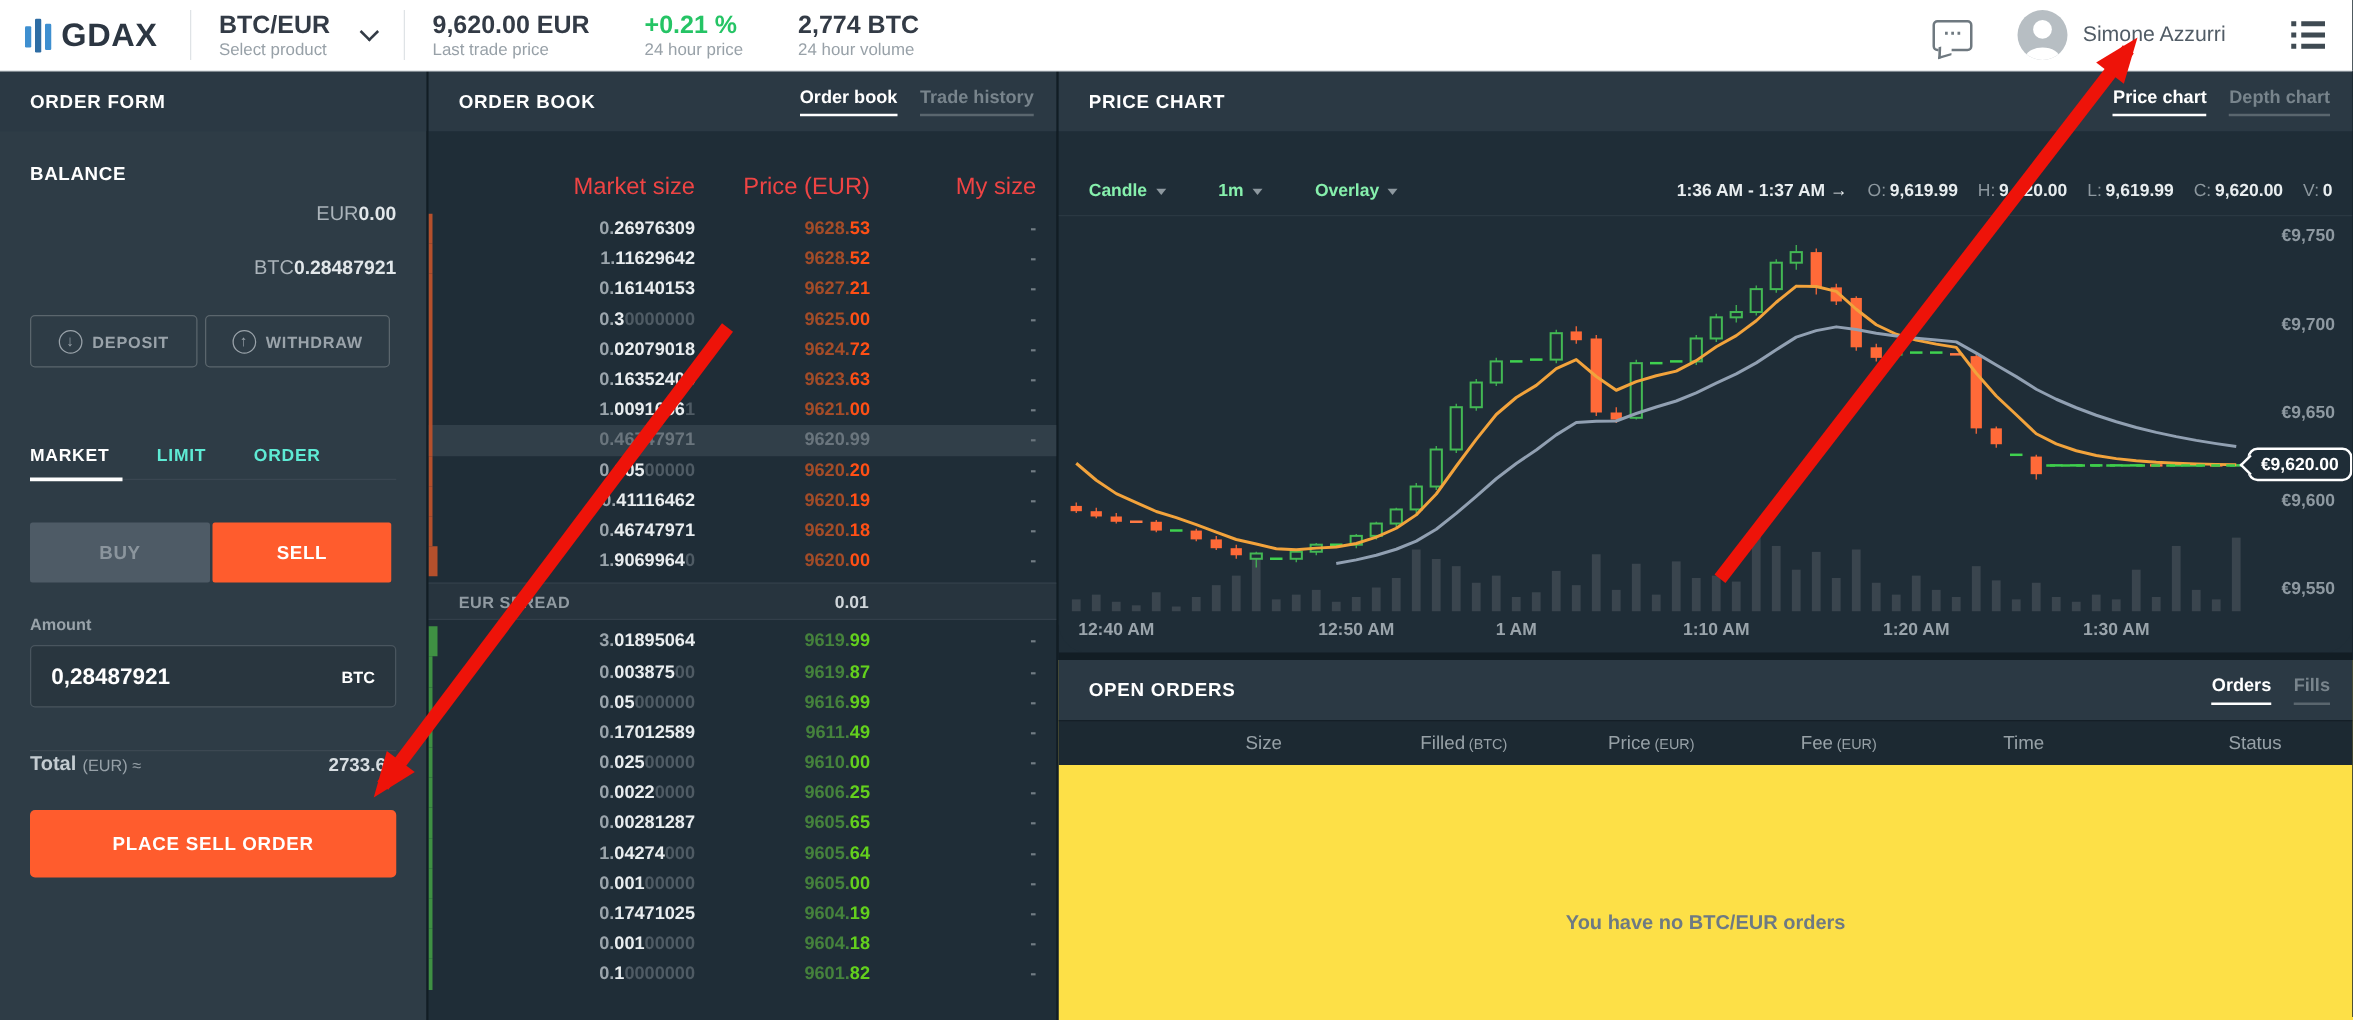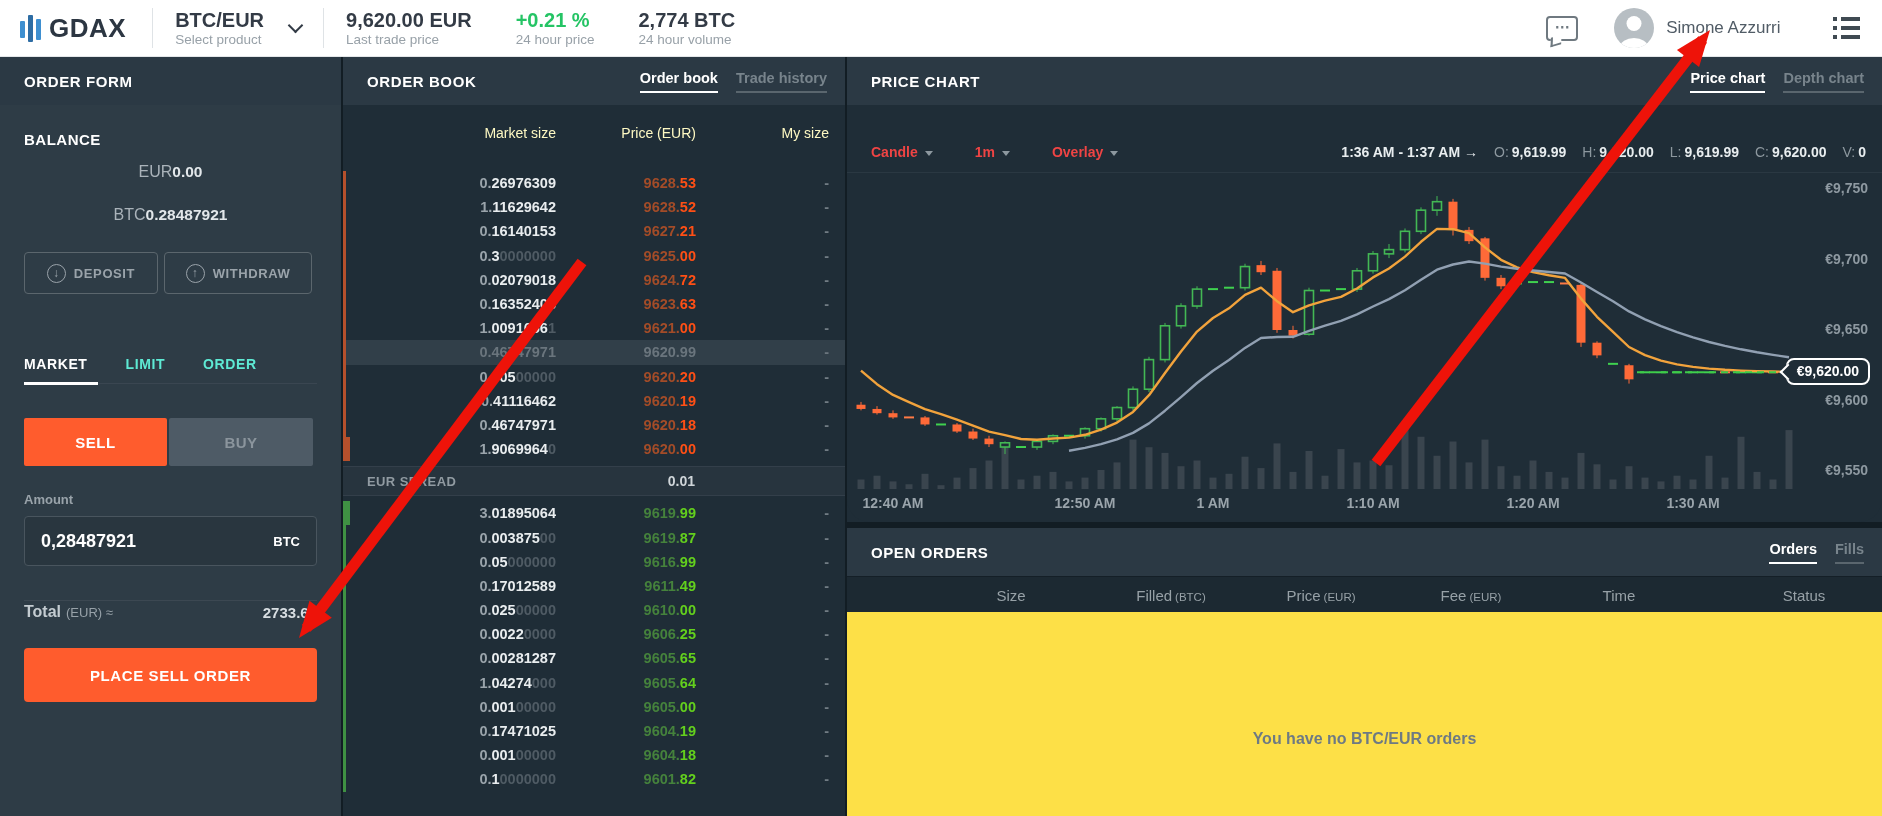--- a/index.html
+++ b/index.html
@@ -50,21 +50,21 @@
   .panel-title { font-size:15px; font-weight:700; color:#ffffff; letter-spacing:.6px; }
   .ph-tabs { margin-left:auto; display:flex; gap:18px; }
   .ph-tab { font-size:14.5px; font-weight:700; color:#78848c; padding-bottom:5px;
             border-bottom:2px solid #5a666e; cursor:pointer; }
   .ph-tab.active { color:#fff; border-bottom-color:#fff; }
 
   
   .order-form { width:343px; background:#2e3c46; border-right:2px solid #121d24; }
   .of-body { padding:0 24px; }
   .balance-title { padding-top:26px; font-size:15px; font-weight:700; color:#fff; letter-spacing:.5px; }
-  .bal-row { display:flex; justify-content:center; align-items:center; height:39px; margin-top:4px; }
+  .bal-row { display:flex; justify-content:flex-end; align-items:center; height:39px; margin-top:4px; }
   .bal-cur { font-size:16px; color:#aab3ba; }
   .bal-amt { font-size:15.5px; font-weight:700; color:#e2e7ea; }
   .dw-row { display:flex; gap:6px; margin-top:18px; }
   .dw-btn { display:flex; align-items:center; justify-content:center; gap:8px; height:42px;
             border:1px solid #5b666d; border-radius:4px; background:transparent;
             font-size:13px; font-weight:700; color:#9aa3aa; letter-spacing:.6px; cursor:pointer; }
   .dw-btn.dep { width:134px; } .dw-btn.wd { width:148px; }
   .dw-ic { display:inline-flex; align-items:center; justify-content:center; width:19px; height:19px;
            border:1.5px solid #9aa3aa; border-radius:50%; font-size:12px; line-height:1; }
   .of-tabs { display:flex; gap:38px; margin-top:62px; position:relative; padding-bottom:12px; }
@@ -89,22 +89,22 @@
   .total-lbl { font-size:16px; font-weight:700; color:#c4ccd1; }
   .total-unit { font-size:13px; color:#97a1a8; margin-left:5px; }
   .total-val { margin-left:auto; font-size:15px; font-weight:700; color:#d8dee2; }
   .place-btn { margin-top:27px; width:100%; height:54px; background:#ff5c2d; border:none;
                border-radius:4px; color:#fff; font-size:15px; font-weight:700; letter-spacing:.6px;
                cursor:pointer; }
 
   
   .order-book { width:504px; background:#1f2d37; border-right:2px solid #121d24;
                 display:flex; flex-direction:column; }
-  .ob-colhead { display:flex; align-items:center; height:66px; padding-bottom:10px;
-                font-size:14px; color:#fef9c3; }
+  .ob-colhead { display:flex; align-items:flex-end; height:66px; padding-bottom:10px;
+                font-size:19px; color:#ef4444; }
   .ob-colhead .c-size, .ob-colhead .c-price, .ob-colhead .c-my { font-weight:400; }
   .c-size { width:205px; text-align:right; }
   .c-price { width:140px; text-align:right; }
   .c-my { flex:1; text-align:right; padding-right:16px; }
   .strip { width:8px; align-self:stretch; position:relative; }
   .ob-rows { }
   .ob-row { display:flex; align-items:center; height:24.2px; font-size:14.5px; font-weight:700;
             cursor:pointer; }
   .ob-row .strip::before { content:""; position:absolute; left:0; top:0; bottom:0; width:3px; }
   .ob-row.ask .strip::before { background:#b5502c; }
@@ -121,34 +121,34 @@
                 background:#27343e; border-top:1px solid #333f4a; border-bottom:1px solid #333f4a; }
   .spread-lbl { margin-left:24px; font-size:13px; font-weight:700; color:#919ba2; letter-spacing:.4px; }
   .spread-val { width:329px; margin-left:auto; text-align:right; margin-right:150px;
                 font-size:14px; font-weight:700; color:#cfd5d9; width:auto; }
 
   
   .right-col { flex:1; display:flex; flex-direction:column; }
   .price-chart { background:#1f2d37;border-radius:23px; }
   .chart-toolbar { display:flex; align-items:flex-end; height:67px; padding:0 12px 12px 24px; }
   .dd { display:flex; align-items:center; gap:7px; margin-right:42px; cursor:pointer; }
-  .dd-label { font-size:14px; font-weight:700; color:#ef4444; }
+  .dd-label { font-size:14px; font-weight:700; color:#86efac; }
   .caret { width:0; height:0; border-left:4.5px solid transparent; border-right:4.5px solid transparent;
            border-top:5.5px solid #8d989f; margin-top:2px; }
   .ohlc-group { margin-left:auto; display:flex; align-items:baseline; gap:16px; padding-right:4px; }
   .range-txt { font-size:14px; font-weight:700; color:#e8edef; }
   .ohlc-item { font-size:14px; }
   .ohlc-k { color:#8d989f; font-weight:400; }
   .ohlc-v { color:#e8edef; font-weight:700; margin-left:3px; }
   .chart-body { position:relative; width:100%; height:350px; border-top:1px solid #2a3842;
                 overflow:hidden; }
   .chart-body svg { position:absolute; left:0; top:0; }
   .y-lab { position:absolute; right:14px; font-size:14px; font-weight:700; color:#8e99a1; }
   .x-lab { position:absolute; font-size:14px; font-weight:600; color:#9aa4ab; transform:translateX(-50%); }
-  .price-tag { position:absolute; right:12px; background:#1f2d37; border:2px solid #fff;
+  .price-tag { position:absolute; right:0; background:#1f2d37; border:2px solid #fff;
                border-radius:8px; color:#fff; font-size:14px; font-weight:700; padding:3px 9px 4px;
                z-index:3; }
   .price-tag::before { content:""; position:absolute; left:-6px; top:6px; width:10px; height:10px;
                background:#1f2d37; border-left:2px solid #fff; border-bottom:2px solid #fff;
                transform:rotate(45deg); }
   .col-divider { height:6px; background:#121d24; }
 
   
   .open-orders { flex:1; background:#fde047; display:flex; flex-direction:column; }
   .oo-colhead { position:relative; height:36px; background:#1c2932; border-top:1px solid #141f27; }
@@ -246,22 +246,22 @@
             <span class="dw-ic">↑</span>
             <span>WITHDRAW</span>
           </button>
         </div>
         <div class="of-tabs">
           <span class="of-tab active">MARKET</span>
           <span class="of-tab">LIMIT</span>
           <span class="of-tab">ORDER</span>
         </div>
         <div class="bs-row">
+          <button class="bs-btn buy">BUY</button>
           <button class="bs-btn sell">SELL</button>
-          <button class="bs-btn buy">BUY</button>
         </div>
         <div class="amt-label">Amount</div>
         <div class="amt-input">
           <span class="amt-value">0,28487921</span>
           <span class="amt-unit">BTC</span>
         </div>
         <div class="of-divider"></div>
         <div class="total-row">
           <span class="total-lbl">Total</span>
           <span class="total-unit">(EUR) ≈</span>

